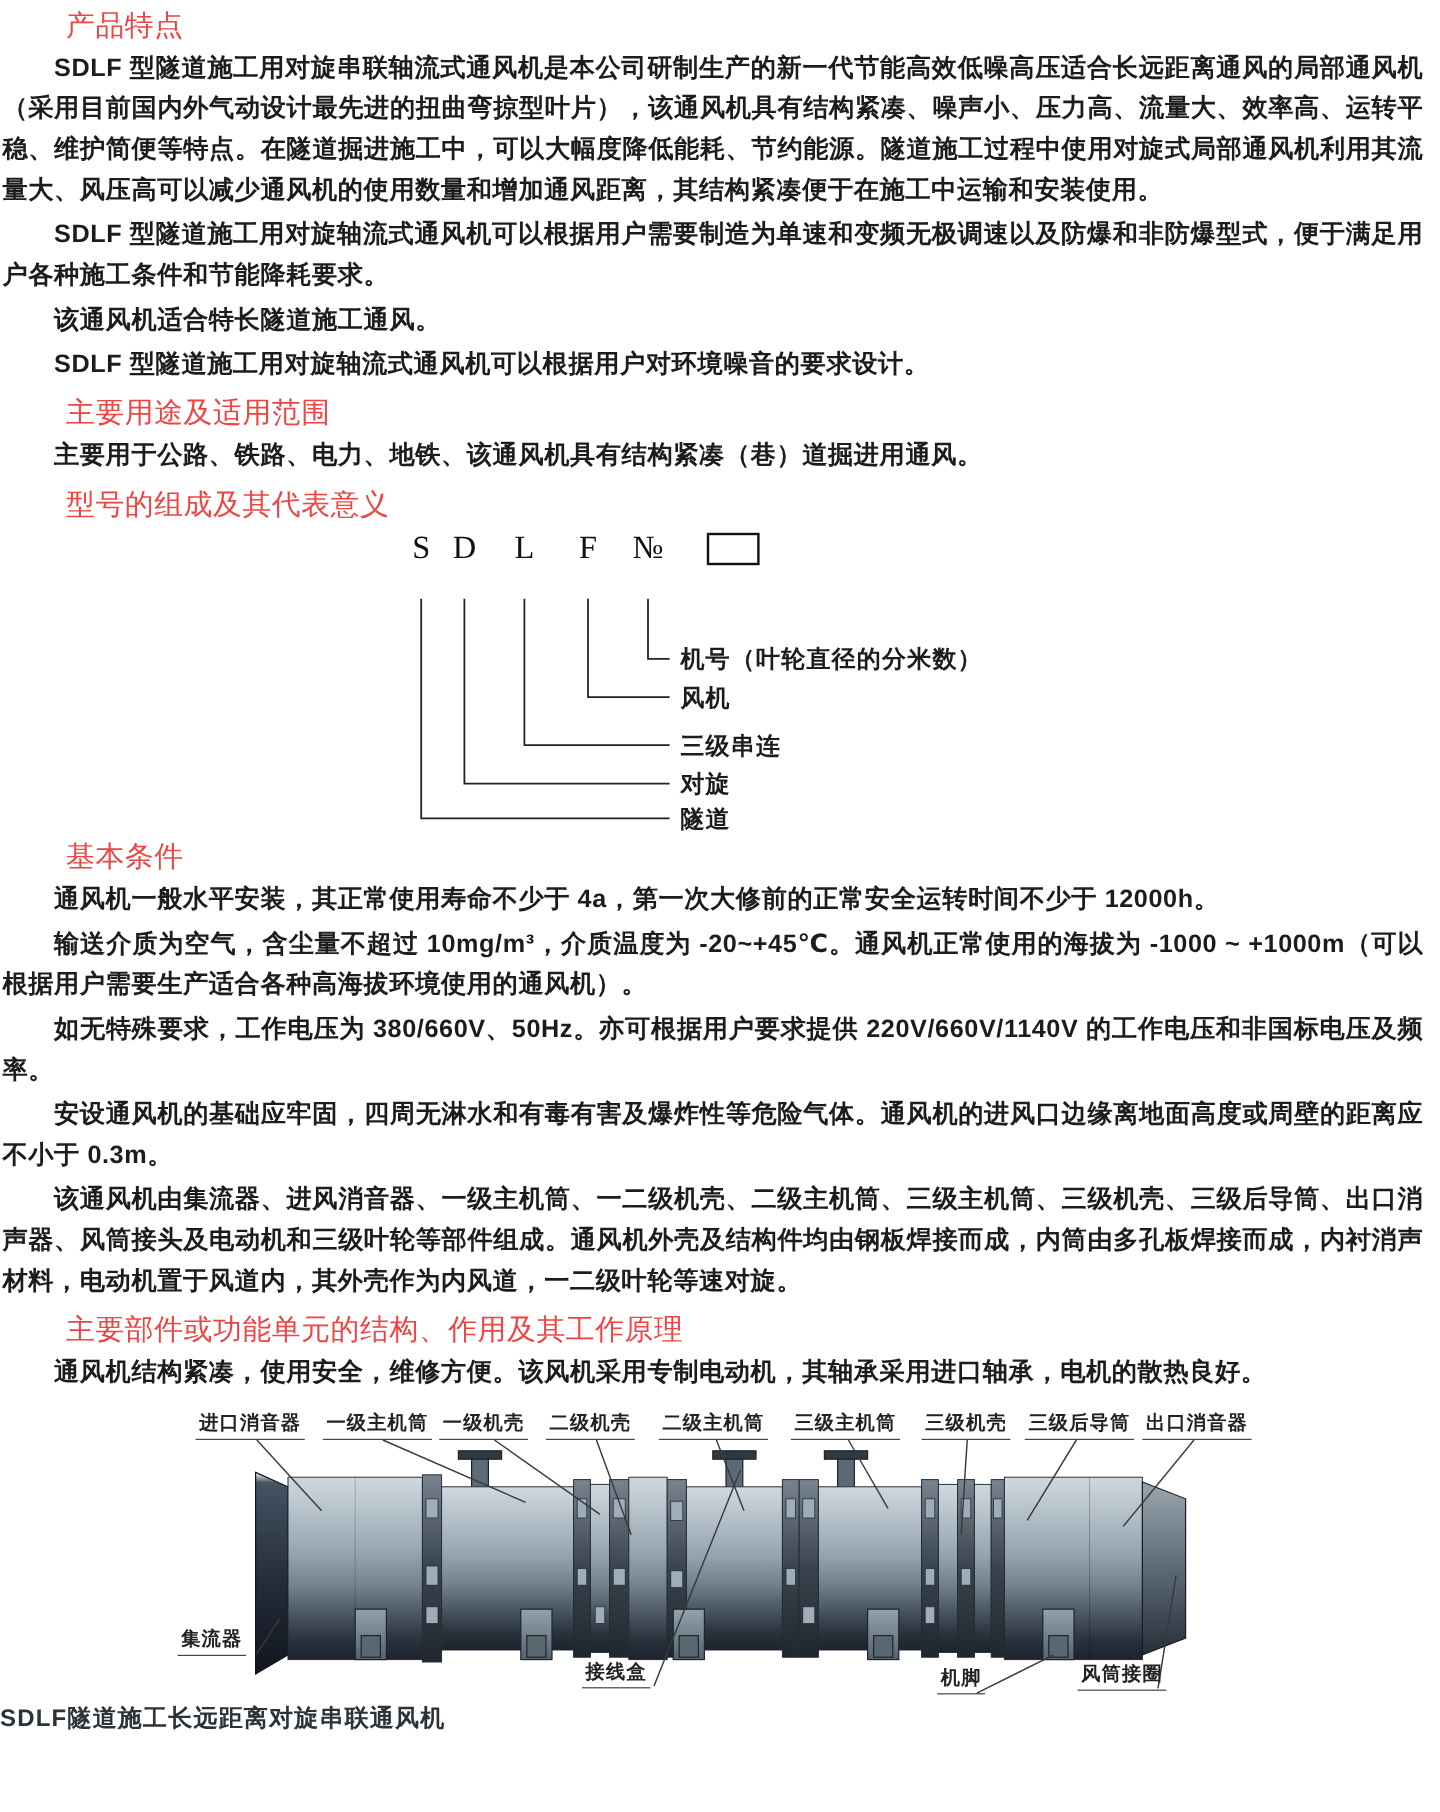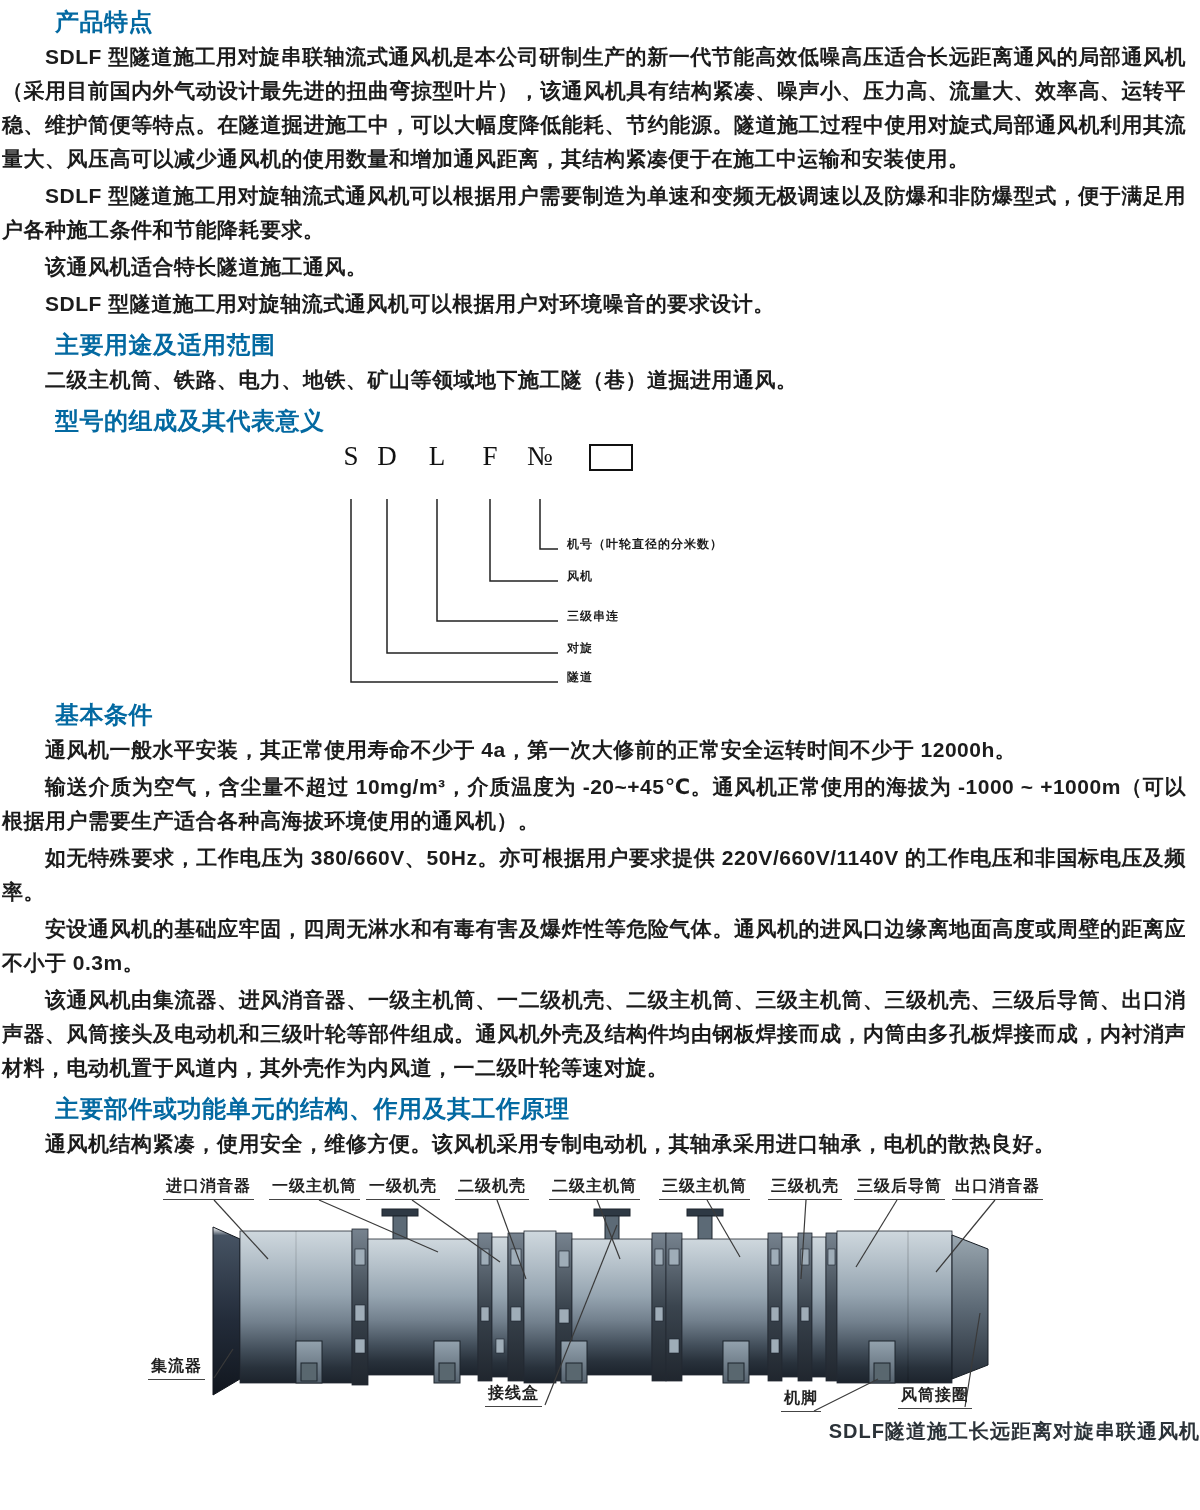--- a/index.html
+++ b/index.html
@@ -1,69 +1,69 @@
 <!DOCTYPE html>
 <html><head>
 <meta charset="utf-8">
 <style>
   html,body{margin:0;padding:0;background:#ffffff;}
   body{font-family:"Liberation Sans","DejaVu Sans",sans-serif;color:#1c1c1c;}
   .page{width:1200px;margin:0 auto;background:#fff;padding-top:4px;position:relative;overflow:hidden;}
 
   h2.sec-h{
-    font-size:24px;line-height:28px;font-weight:bold;color:#0369a1;
+    font-size:24px;line-height:28px;font-weight:normal;color:#ef4444;
     margin:10px 14px 4px 55px;letter-spacing:0.5px;
   }
   h2.first{margin-top:4px;}
   .para{
     font-size:21px;line-height:34px;font-weight:600;
     margin:3px 14px 0 2px;text-indent:43px;text-align:justify;
     letter-spacing:0.5px;
   }
 
   
   .model-diagram{position:relative;height:252px;margin-top:4px;}
   .model-diagram svg{position:absolute;left:0;top:0;}
   .model-letter{
     position:absolute;top:2px;transform:translateX(-50%);
     font-family:"Liberation Serif","DejaVu Serif",serif;
     font-size:27px;color:#111;font-weight:500;
   }
   .model-box{position:absolute;left:589px;top:5px;width:40px;height:23px;border:2px solid #111;}
   .model-label{
-    position:absolute;left:567px;font-size:12px;font-weight:600;color:#1c1c1c;
+    position:absolute;left:567px;font-size:20px;font-weight:600;color:#1c1c1c;
     white-space:nowrap;letter-spacing:1px;
   }
 
   
   .fan-figure{position:relative;height:308px;margin-top:6px;}
   .fan-figure svg{position:absolute;left:0;top:0;}
   .fig-label{
     position:absolute;font-size:16px;font-weight:600;color:#222;
     white-space:nowrap;letter-spacing:1px;padding:0 3px 2px 3px;
     border-bottom:1.5px solid #444;
   }
   .fig-caption{
-    position:absolute;left:0;right:0;top:251px;text-align:right;
+    position:absolute;left:0;right:0;top:251px;text-align:left;
     font-size:20px;font-weight:600;color:#2b3238;letter-spacing:1px;
   }
 </style>
 </head>
 <body>
 
 <div class="page">
 
   <h2 class="sec-h first">产品特点</h2>
   <p class="para">SDLF 型隧道施工用对旋串联轴流式通风机是本公司研制生产的新一代节能高效低噪高压适合长远距离通风的局部通风机（采用目前国内外气动设计最先进的扭曲弯掠型叶片），该通风机具有结构紧凑、噪声小、压力高、流量大、效率高、运转平稳、维护简便等特点。在隧道掘进施工中，可以大幅度降低能耗、节约能源。隧道施工过程中使用对旋式局部通风机利用其流量大、风压高可以减少通风机的使用数量和增加通风距离，其结构紧凑便于在施工中运输和安装使用。</p>
   <p class="para">SDLF 型隧道施工用对旋轴流式通风机可以根据用户需要制造为单速和变频无极调速以及防爆和非防爆型式，便于满足用户各种施工条件和节能降耗要求。</p>
   <p class="para">该通风机适合特长隧道施工通风。</p>
   <p class="para">SDLF 型隧道施工用对旋轴流式通风机可以根据用户对环境噪音的要求设计。</p>
 
   <h2 class="sec-h">主要用途及适用范围</h2>
-  <p class="para">二级主机筒、铁路、电力、地铁、矿山等领域地下施工隧（巷）道掘进用通风。</p>
+  <p class="para">主要用于公路、铁路、电力、地铁、该通风机具有结构紧凑（巷）道掘进用通风。</p>
 
   <h2 class="sec-h">型号的组成及其代表意义</h2>
   <div class="model-diagram">
     <svg width="1200" height="252" viewBox="0 0 1200 252">
       <g stroke="#222" stroke-width="1.5" fill="none">
         <path d="M351 60 V243 H558"></path>
         <path d="M387 60 V214 H558"></path>
         <path d="M437 60 V182 H558"></path>
         <path d="M490 60 V142 H558"></path>
         <path d="M540 60 V110 H558"></path>

